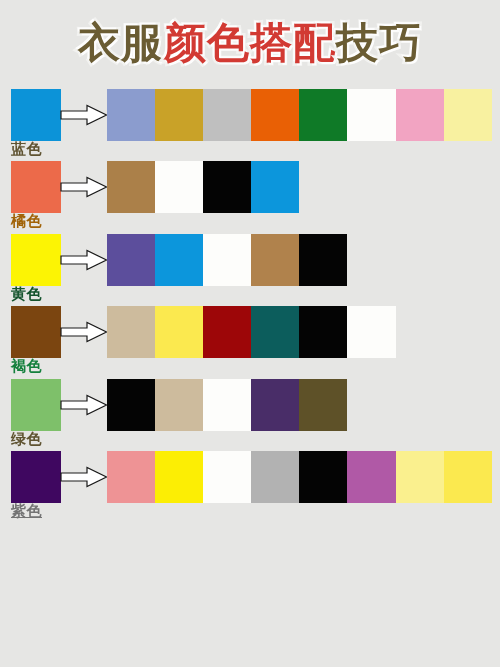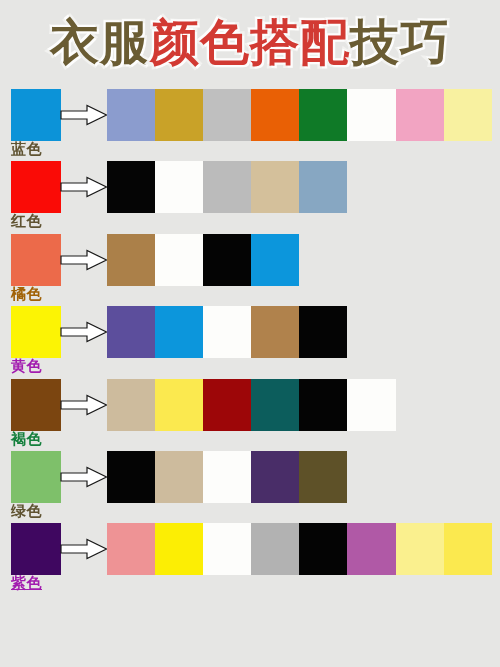--- a/index.html
+++ b/index.html
@@ -21,21 +21,21 @@
     left: 0;
     top: 0;
     width: 500px;
     height: 85px;
     display: flex;
     align-items: center;
     justify-content: center;
   }
   #title-text {
     font-family: "DejaVu Sans", "Liberation Sans", sans-serif;
-    font-size: 49px;
+    font-size: 42px;
     font-weight: bold;
     letter-spacing: 1px;
     line-height: 1;
     white-space: nowrap;
     -webkit-text-stroke: 5px #f2f2f0;
     paint-order: stroke fill;
     text-shadow:
       2px 2px 0 rgba(255,255,255,0.85),
       -2px -2px 0 rgba(255,255,255,0.85);
     text-align: center;
@@ -114,34 +114,20 @@
         <div class="match-swatch" style="background: rgb(191, 191, 191);"></div>
         <div class="match-swatch" style="background: rgb(233, 96, 5);"></div>
         <div class="match-swatch" style="background: rgb(15, 122, 39);"></div>
         <div class="match-swatch" style="background: rgb(253, 253, 251);"></div>
         <div class="match-swatch" style="background: rgb(242, 164, 194);"></div>
         <div class="match-swatch" style="background: rgb(248, 241, 160);"></div>
       </div>
       <div class="base-label" style="color: rgb(95, 83, 49);">蓝色</div>
     </div>
     <div class="combo-row">
-      <div class="base-swatch" style="background: rgb(250, 11, 6);"></div>
-      <div class="arrow"><svg viewBox="0 0 48 22" width="48" height="22" preserveAspectRatio="none">
-          <path d="M1 7 L27 7 L27 1.5 L46.5 11 L27 20.5 L27 15 L1 15 Z" fill="#ffffff" stroke="#1a1a1a" stroke-width="1.2" stroke-linejoin="miter"></path>
-        </svg></div>
-      <div class="match-strip">
-        <div class="match-swatch" style="background: rgb(5, 5, 5);"></div>
-        <div class="match-swatch" style="background: rgb(253, 253, 251);"></div>
-        <div class="match-swatch" style="background: rgb(187, 187, 187);"></div>
-        <div class="match-swatch" style="background: rgb(212, 192, 155);"></div>
-        <div class="match-swatch" style="background: rgb(135, 167, 194);"></div>
-      </div>
-      <div class="base-label" style="color: rgb(95, 83, 49);">红色</div>
-    </div>
-    <div class="combo-row">
       <div class="base-swatch" style="background: rgb(236, 106, 74);"></div>
       <div class="arrow"><svg viewBox="0 0 48 22" width="48" height="22" preserveAspectRatio="none">
           <path d="M1 7 L27 7 L27 1.5 L46.5 11 L27 20.5 L27 15 L1 15 Z" fill="#ffffff" stroke="#1a1a1a" stroke-width="1.2" stroke-linejoin="miter"></path>
         </svg></div>
       <div class="match-strip">
         <div class="match-swatch" style="background: rgb(171, 128, 73);"></div>
         <div class="match-swatch" style="background: rgb(253, 253, 251);"></div>
         <div class="match-swatch" style="background: rgb(4, 4, 4);"></div>
         <div class="match-swatch" style="background: rgb(12, 150, 220);"></div>
       </div>
@@ -152,21 +138,21 @@
       <div class="arrow"><svg viewBox="0 0 48 22" width="48" height="22" preserveAspectRatio="none">
           <path d="M1 7 L27 7 L27 1.5 L46.5 11 L27 20.5 L27 15 L1 15 Z" fill="#ffffff" stroke="#1a1a1a" stroke-width="1.2" stroke-linejoin="miter"></path>
         </svg></div>
       <div class="match-strip">
         <div class="match-swatch" style="background: rgb(92, 78, 156);"></div>
         <div class="match-swatch" style="background: rgb(12, 150, 220);"></div>
         <div class="match-swatch" style="background: rgb(253, 253, 251);"></div>
         <div class="match-swatch" style="background: rgb(176, 130, 76);"></div>
         <div class="match-swatch" style="background: rgb(4, 4, 4);"></div>
       </div>
-      <div class="base-label" style="color: #a21caf;">黄色</div>
+      <div class="base-label" style="color: #14532d;">黄色</div>
     </div>
     <div class="combo-row">
       <div class="base-swatch" style="background: rgb(123, 69, 16);"></div>
       <div class="arrow"><svg viewBox="0 0 48 22" width="48" height="22" preserveAspectRatio="none">
           <path d="M1 7 L27 7 L27 1.5 L46.5 11 L27 20.5 L27 15 L1 15 Z" fill="#ffffff" stroke="#1a1a1a" stroke-width="1.2" stroke-linejoin="miter"></path>
         </svg></div>
       <div class="match-strip">
         <div class="match-swatch" style="background: rgb(205, 187, 157);"></div>
         <div class="match-swatch" style="background: rgb(251, 233, 79);"></div>
         <div class="match-swatch" style="background: rgb(157, 6, 8);"></div>
@@ -198,15 +184,15 @@
       <div class="match-strip">
         <div class="match-swatch" style="background: rgb(238, 147, 149);"></div>
         <div class="match-swatch" style="background: rgb(252, 238, 4);"></div>
         <div class="match-swatch" style="background: rgb(253, 253, 251);"></div>
         <div class="match-swatch" style="background: rgb(178, 178, 178);"></div>
         <div class="match-swatch" style="background: rgb(4, 4, 4);"></div>
         <div class="match-swatch" style="background: rgb(176, 89, 166);"></div>
         <div class="match-swatch" style="background: rgb(250, 240, 142);"></div>
         <div class="match-swatch" style="background: rgb(251, 233, 79);"></div>
       </div>
-      <div class="base-label" style="color: #a21caf; text-decoration: underline;">紫色</div>
+      <div class="base-label" style="color: #737373; text-decoration: underline;">紫色</div>
     </div>
   </div>
 
 </body></html>

